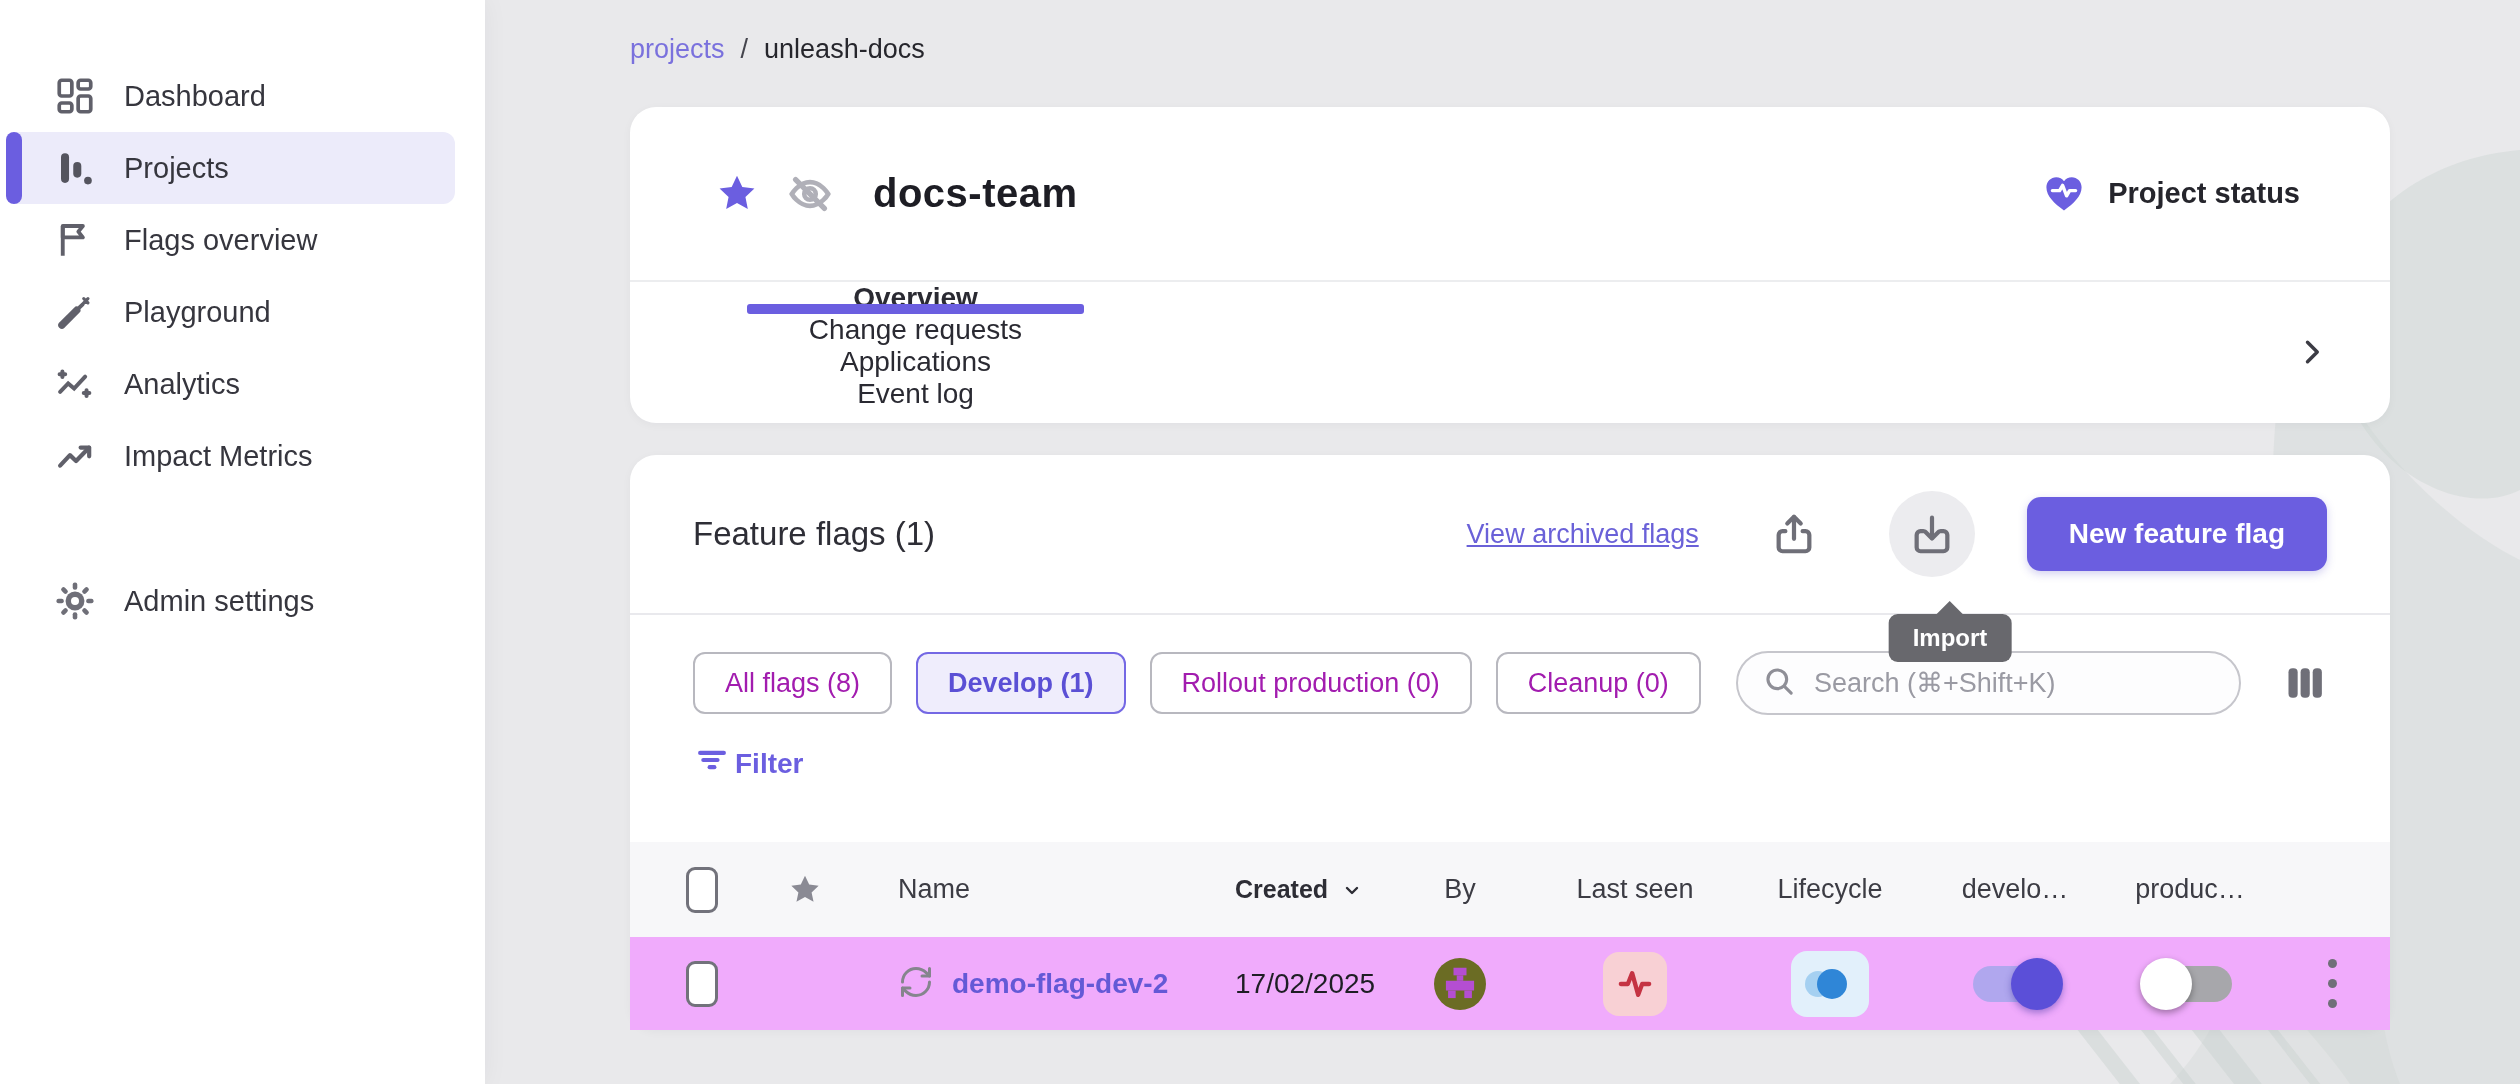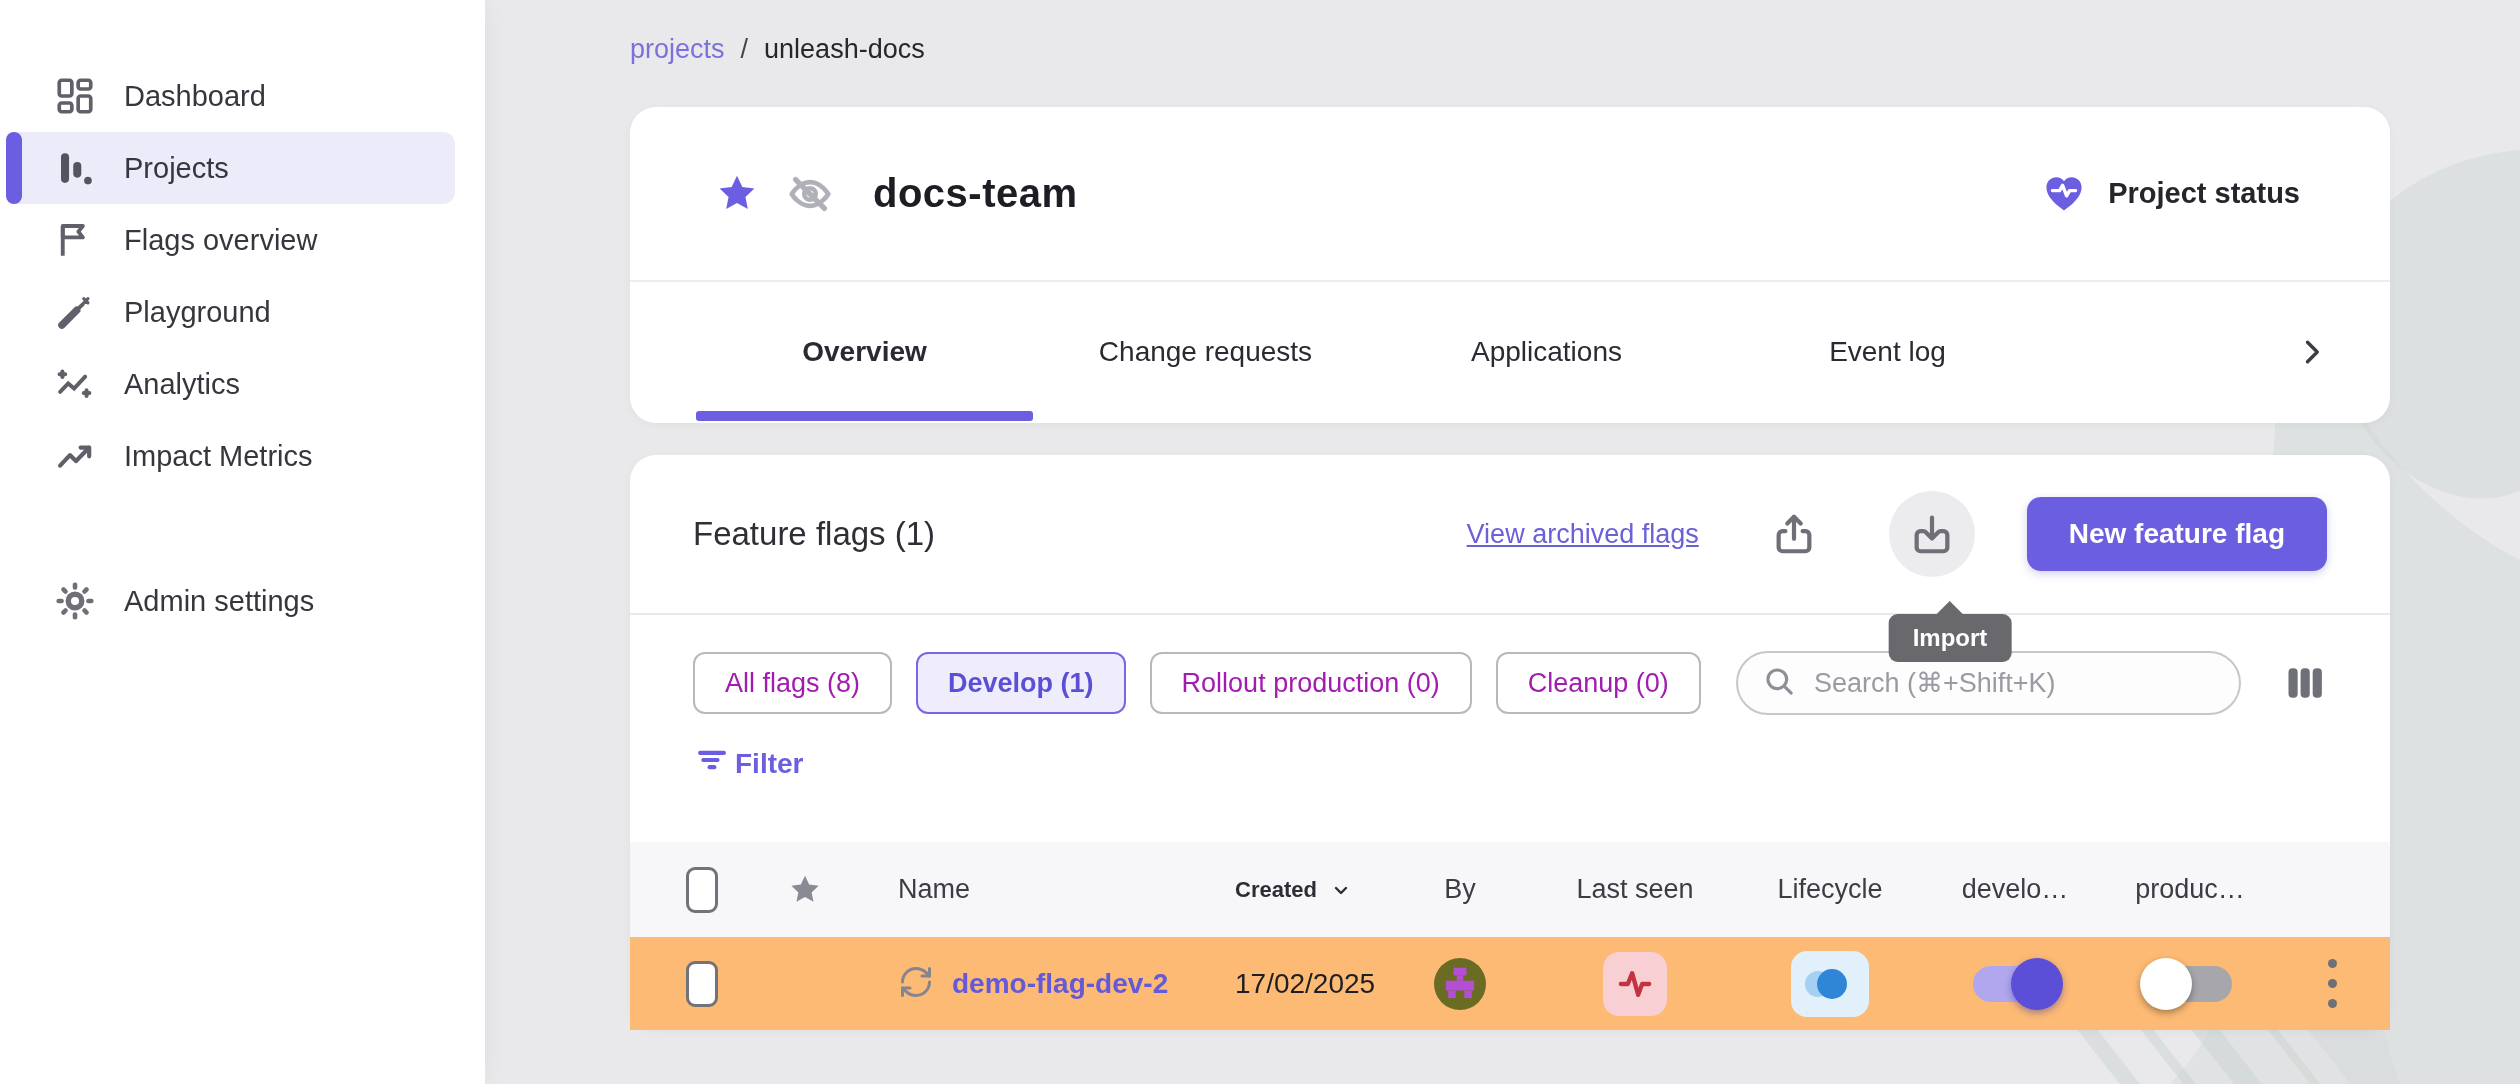--- a/index.html
+++ b/index.html
@@ -49,21 +49,21 @@
 
   
   .card1 { top:107px; height:316px; }
   .card1 .head { height:175px; display:flex; align-items:center; padding:0 90px 0 85px; border-bottom:2px solid #ecedef; }
   .icon-btn { background:none; border:none; cursor:pointer; display:flex; align-items:center; justify-content:center; padding:0; }
   .card1 .head h1 { font-size:40px; font-weight:800; color:#1d1d24; margin-left:40px; letter-spacing:0.5px; }
   .card1 .head .eye { margin-left:28px; }
   .status { margin-left:auto; display:flex; align-items:center; gap:20px; cursor:pointer; }
   .status .lbl { font-size:29px; font-weight:700; color:#25252c; }
 
-  .tabs { height:139px; display:flex; align-items:stretch; padding-left:64px; position:relative; }
+  .tabs { height:139px; display:flex; align-items:stretch; padding-left:115px; position:relative;flex-direction:column; }
   .tab { width:341px; display:flex; align-items:center; justify-content:center; font-size:28px; color:#2a2a32; cursor:pointer; position:relative; }
   .tab.active { font-weight:800; }
   .tab.active::after { content:""; position:absolute; left:2px; right:2px; bottom:0; height:10px; background:#6b5ee0; border-radius:3px; }
   .tabs .more { position:absolute; right:60px; top:0; bottom:0; display:flex; align-items:center; cursor:pointer; color:#3c3c44; }
 
   
   .card2 { top:455px; height:575px; }
   .fhead { height:160px; display:flex; align-items:center; padding:0 63px; border-bottom:2px solid #e9e9ed; position:relative; }
   .fhead h2 { font-size:33px; font-weight:500; color:#2e2e36; }
   .fhead .right { margin-left:auto; display:flex; align-items:center; gap:52px; }
@@ -105,28 +105,28 @@
   .filter-row { margin:26px 0 0 63px; }
   .filter-btn { display:flex; align-items:center; gap:4px; border:none; background:none; cursor:pointer;
     color:#6b5ee0; font-size:28px; font-weight:700; font-family:"Liberation Sans", sans-serif; }
 
   .grid-row {
     display:grid;
     grid-template-columns:130px 90px 340px 195px 150px 200px 190px 180px 170px 1fr;
     align-items:center;
   }
   .thead { margin-top:56px; height:95px; background:#f7f7f9; font-size:27px; color:#3c3c44; }
-  .trow  { height:93px; background:#fdba74; }
+  .trow  { height:93px; background:#f0abfc; }
   .cell-center { justify-self:center; display:flex; align-items:center; justify-content:center; }
   .checkbox {
     width:32px; height:46px; margin-left:56px; border:3.2px solid #72727b; border-radius:9px;
     background:#fff; cursor:pointer;
   }
   .h-name { padding-left:48px; }
-  .h-created { padding-left:45px; display:flex; align-items:center; gap:12px; font-weight:700; color:#2d2d35; cursor:pointer; background:none; border:none; font-size:22px; font-family:"Liberation Sans", sans-serif; }
+  .h-created { padding-left:45px; display:flex; align-items:center; gap:12px; font-weight:700; color:#2d2d35; cursor:pointer; background:none; border:none; font-size:25px; font-family:"Liberation Sans", sans-serif; }
   .name-cell { display:flex; align-items:center; gap:18px; padding-left:48px; }
   .flag-link { font-size:28px; font-weight:700; color:#6459d6; text-decoration:none; cursor:pointer; }
   .date-cell { padding-left:45px; font-size:28px; color:#1e1e24; }
   .badge { border-radius:16px; display:flex; align-items:center; justify-content:center; }
   .badge.lastseen { width:64px; height:64px; background:#f8d0d4; }
   .badge.lifecycle { width:78px; height:66px; background:#e2f0fb; cursor:pointer; }
 
   .toggle { position:relative; width:96px; height:52px; cursor:pointer; }
   .toggle .track { position:absolute; left:6px; top:8px; width:84px; height:36px; border-radius:18px; }
   .toggle .thumb { position:absolute; top:0; width:52px; height:52px; border-radius:50%; }

